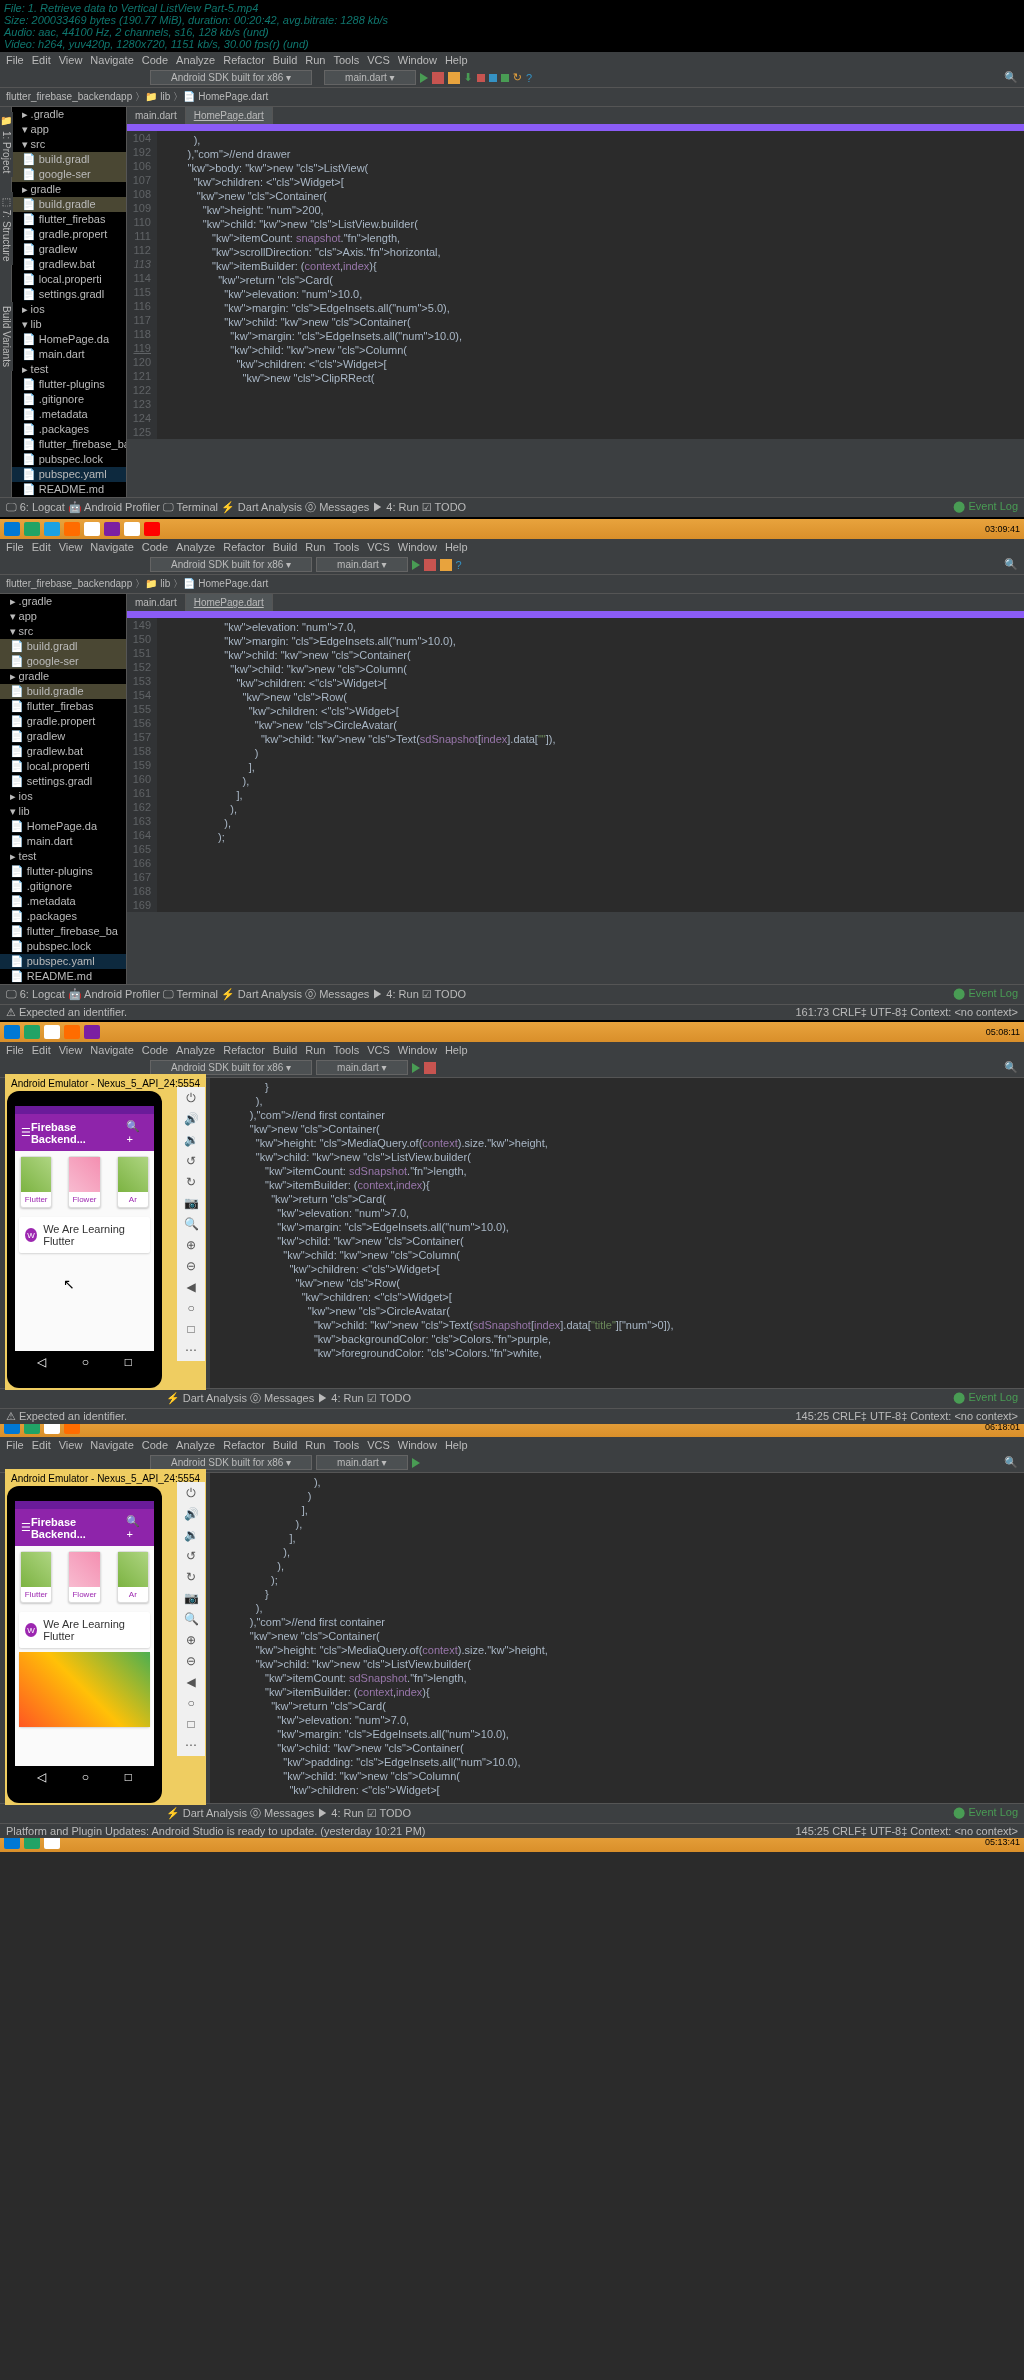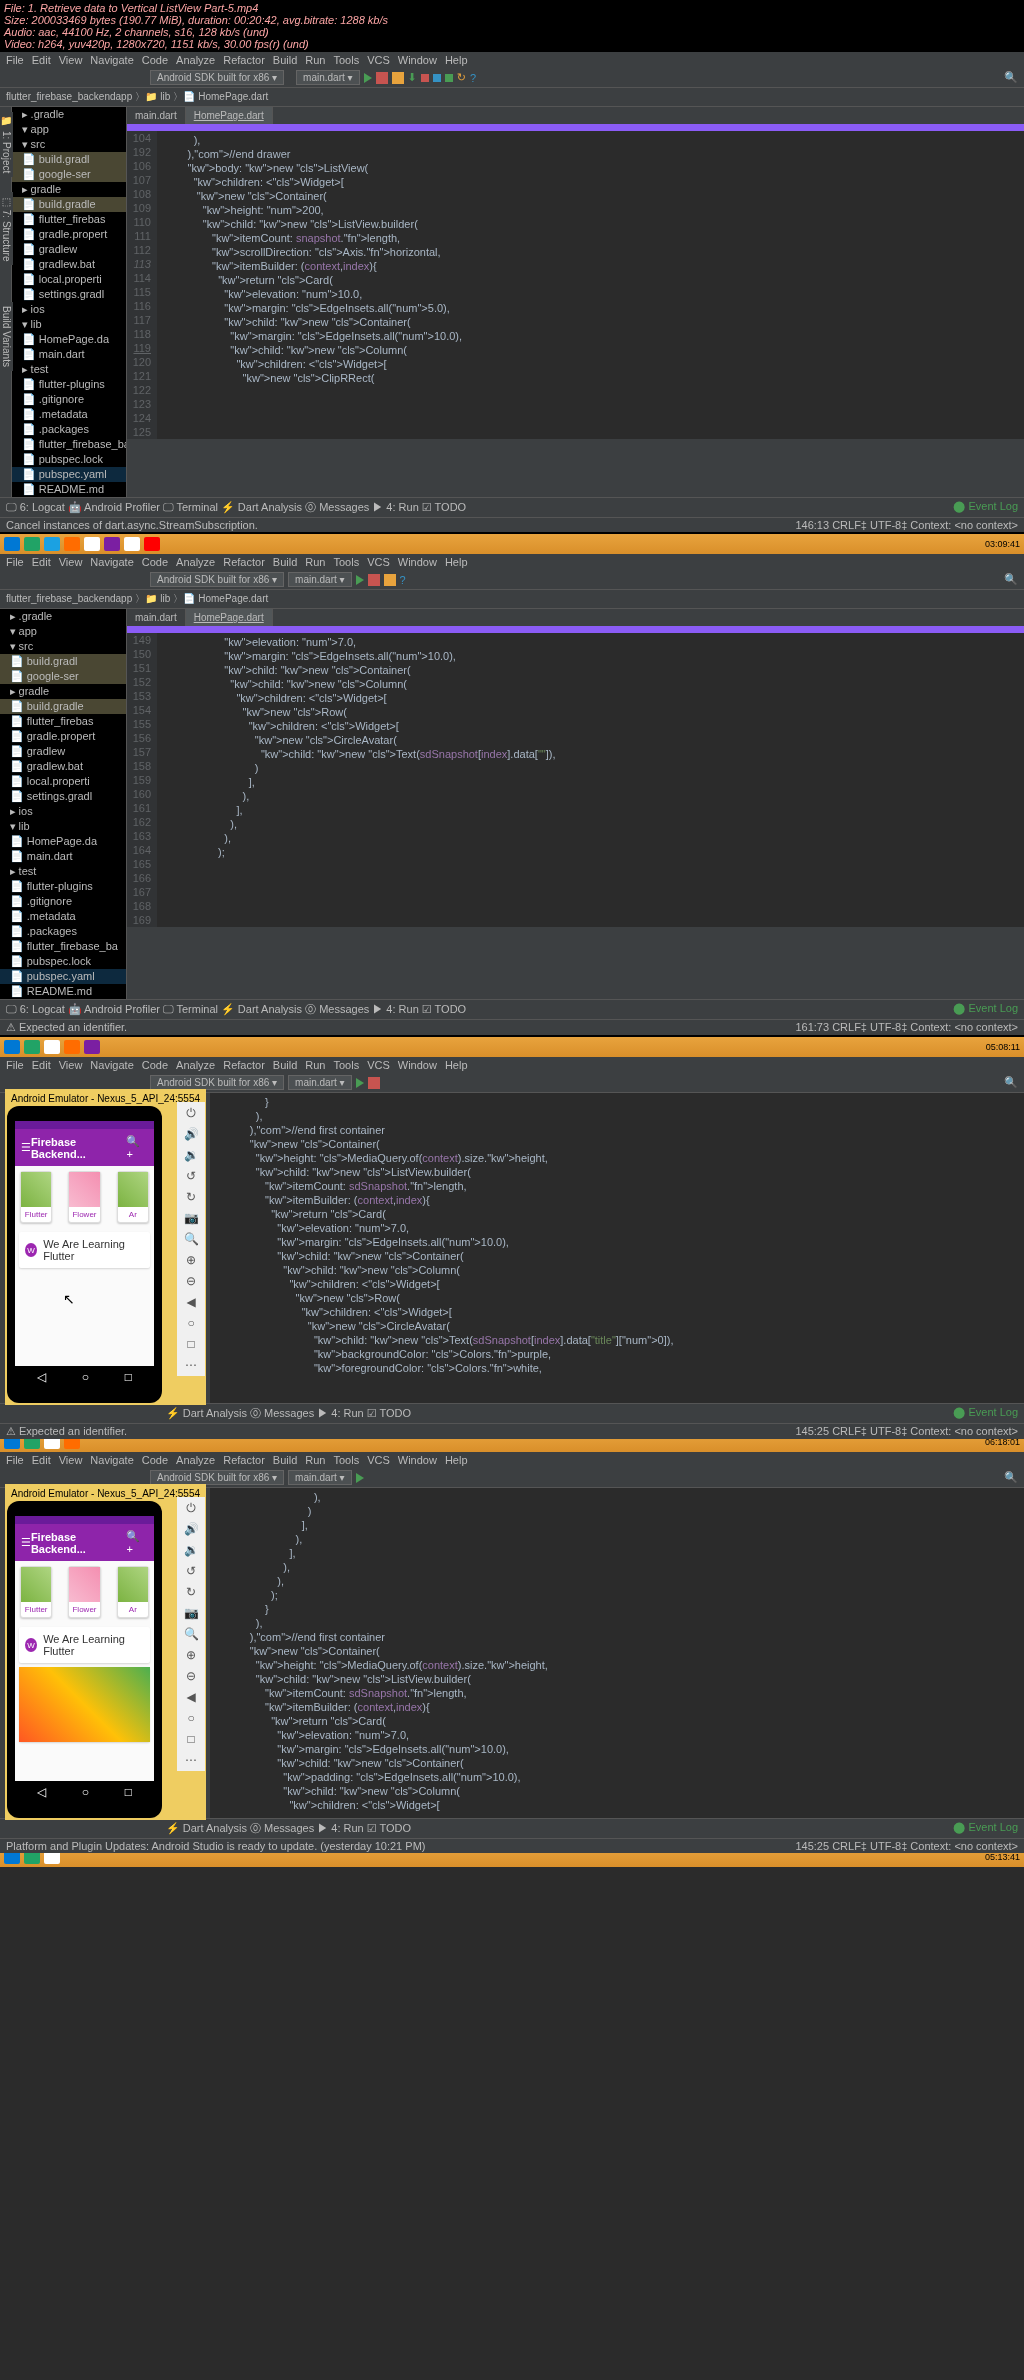--- a/index.html
+++ b/index.html
@@ -1,22 +1,22 @@
 <!DOCTYPE html>
 <html><head>
 <meta charset="utf-8">
 <style>
 * { margin: 0; padding: 0; box-sizing: border-box; font-family: "Segoe UI", sans-serif; font-size: 11px; }
 body { background: #2b2b2b; color: #a9b7c6; width: 1024px; }
-.meta-text { background: #000; color: #fca5a5; font-family: Arial; font-size: 13px; padding: 2px 4px; font-style: italic; }
+.meta-text { background: #000; color: #0f766e; font-family: Arial; font-size: 13px; padding: 2px 4px; font-style: italic; }
 .ide-panel { border-bottom: 2px solid #000; background: #3c3f41; position: relative; }
 .menu-bar { background: #3c3f41; display: flex; gap: 8px; padding: 2px 6px; color: #bbb; font-size: 11px; }
 .menu-bar span { cursor: pointer; }
 .toolbar { background: #3c3f41; display: flex; align-items: center; gap: 4px; padding: 2px 6px; border-bottom: 1px solid #555; }
-.dropdown { background: #4c5052; border: 1px solid #646464; padding: 1px 6px; font-size: 10px; color: #bbb; }
+.dropdown { background: #4c5052; border: 1px solid #646464; padding: 1px 20px; font-size: 10px; color: #bbb; }
 .run-green { width: 0; height: 0; border-left: 8px solid #499c54; border-top: 5px solid transparent; border-bottom: 5px solid transparent; }
 .breadcrumb { background: #3c3f41; padding: 2px 6px; font-size: 10px; color: #bbb; border-bottom: 1px solid #555; }
 .main-area { display: flex; }
 .project-tree { width: 115px; background: #000000; font-size: 10px; color: #bbb; overflow: hidden; border-right: 1px solid #555; }
 .project-tree .item { padding: 1px 2px 1px 10px; white-space: nowrap; overflow: hidden; }
 .project-tree .yellow { background: #4a4733; }
 .project-tree .sel { background: #0d293e; }
 .gutter { width: 30px; background: #313335; color: #606366; font-family: monospace; font-size: 10px; text-align: right; padding-right: 6px; }
 .code { flex: 1; background: #2b2b2b; font-family: "JetBrains Mono", monospace; font-size: 11px; padding: 2px 0; overflow: hidden; }
 .code .line { white-space: pre; line-height: 14px; }
@@ -185,24 +185,20 @@
             <div class="line">                            <span class="&lt;span">"kw"</span>&gt;new <span class="&lt;span">"cls"</span>&gt;ClipRRect(</div>
           </div>
       </div>
     </div>
   </div>
   <div class="bottom-tabs">
     <span>🖵 6: Logcat   🤖 Android Profiler   🖵 Terminal   ⚡ Dart Analysis   ⓪ Messages   ▶ 4: Run   ☑ TODO</span>
       <span style="flex:1"></span>
       <span class="event-log">⬤ Event Log</span>
   </div>
-  <div class="status-bar">
-    <span>Cancel instances of dart.async.StreamSubscription.</span>
-      <span>146:13   CRLF‡   UTF-8‡   Context: &lt;no context&gt;</span>
-  </div>
 </div>
 <div class="taskbar">
   <div class="tb-icon" style="background:#0078d4"></div>
     <div class="tb-icon" style="background:#21a366"></div>
     <div class="tb-icon" style="background:#1ba1e2"></div>
     <div class="tb-icon" style="background:#ff6c00"></div>
     <div class="tb-icon"></div>
     <div class="tb-icon" style="background:#7b1fa2"></div>
     <div class="tb-icon"></div>
     <div class="tb-icon" style="background:#ff0000"></div>

